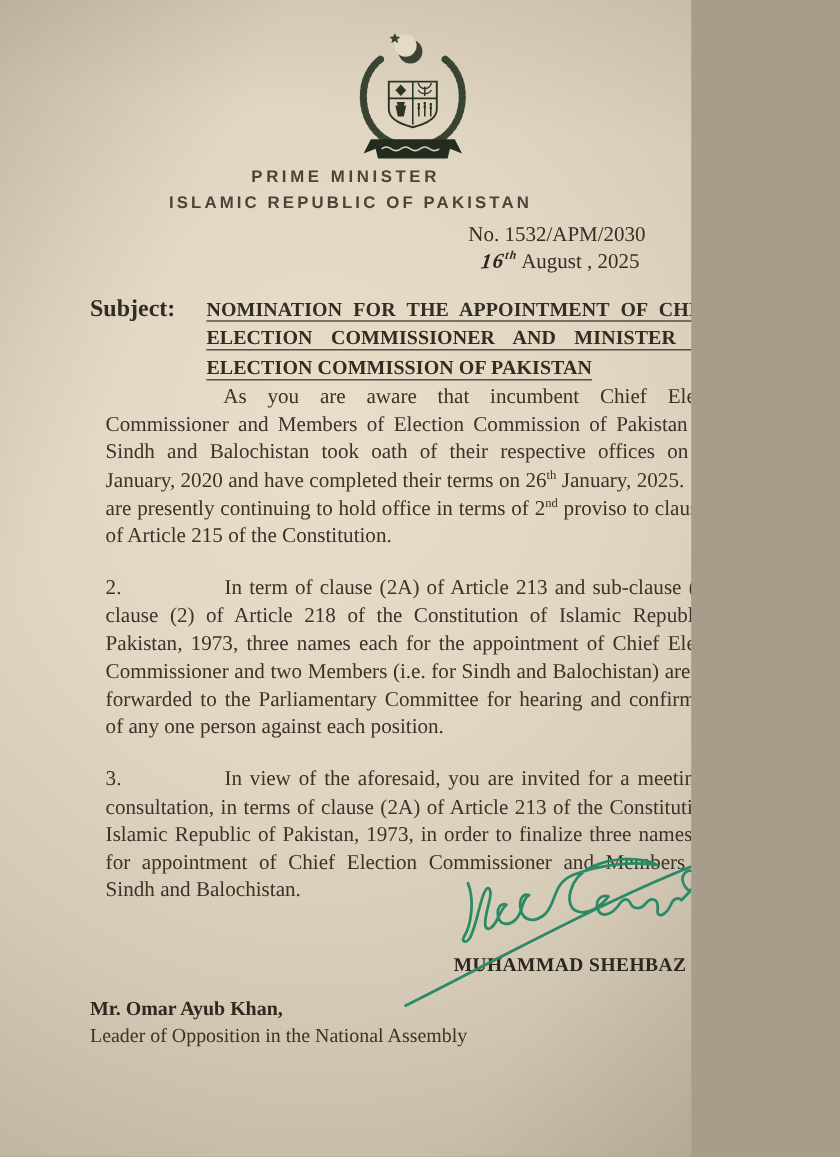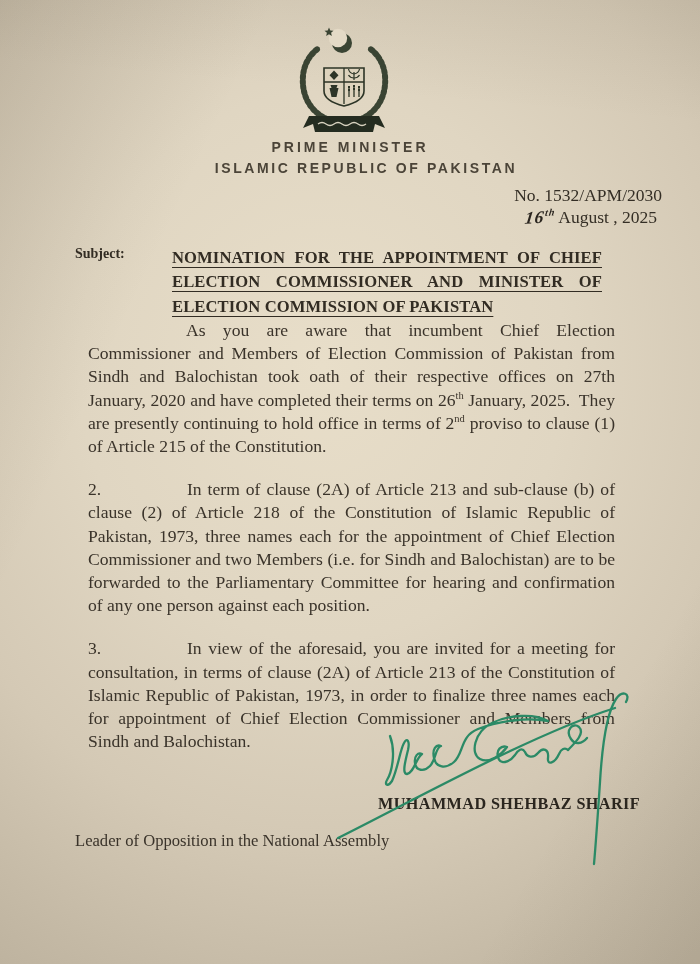--- a/index.html
+++ b/index.html
@@ -1,49 +1,49 @@
 <!DOCTYPE html>
 <html><head>
 <meta charset="utf-8">
 <style>
   html,body{margin:0;padding:0;background:#a89d8a;}
   .page{
-    position:relative;width:700px;height:964px;overflow:hidden;
+    position:relative;width:576px;height:964px;overflow:hidden;
     background:radial-gradient(ellipse 640px 720px at 46% 38%,
       #e8dec9 0%, #e0d6c2 38%, #d4c9b5 66%, #c5baa6 87%, #bcb19d 100%);
     font-family:"Liberation Serif", serif;color:#3b342a;
   }
   .page::before{
     content:"";position:absolute;inset:0;pointer-events:none;
     background:
       linear-gradient(115deg, rgba(86,76,58,.16), rgba(86,76,58,0) 24%),
       linear-gradient(-60deg, rgba(86,76,58,.10), rgba(86,76,58,0) 18%),
       linear-gradient(185deg, rgba(86,76,58,.08), rgba(86,76,58,0) 12%);
   }
   .emblem{position:absolute;left:283px;top:24px;width:122px;height:114px;}
   .lh-office{
     position:absolute;top:139px;left:0;width:100%;text-align:center;
     font-family:"Liberation Sans", sans-serif;font-size:14px;font-weight:600;
     letter-spacing:3px;color:#4b4438;
   }
   .lh-country{
-    position:absolute;top:160px;left:16px;width:100%;text-align:center;
+    position:absolute;top:160px;left:4px;width:100%;text-align:center;
     font-family:"Liberation Sans", sans-serif;font-size:14px;font-weight:600;
     letter-spacing:2.6px;color:#4b4438;
   }
   .ref{position:absolute;top:184px;right:38px;text-align:right;
        font-size:17.5px;color:#342e25;line-height:22px;}
   .ref .date-line{margin-right:5px;}
   .hand{display:inline-block;font-style:italic;font-weight:bold;
         transform:skewX(-10deg) rotate(-3deg);letter-spacing:1px;color:#2a251f;}
   .hand sup{font-size:10px;}
   sup{font-size:10.5px;line-height:0;vertical-align:super;}
 
   .subject-row{position:absolute;top:246px;left:75px;width:527px;display:flex;}
-  .subject-label{flex:none;width:97px;font-weight:bold;font-size:14px;color:#322c23;}
+  .subject-label{flex:none;width:97px;font-weight:bold;font-size:20px;color:#322c23;}
   .subject-heading{
     flex:1;font-weight:bold;font-size:16.6px;line-height:24.3px;color:#322c23;
     text-align:justify;letter-spacing:.1px;
     text-decoration:underline;text-underline-offset:4px;text-decoration-thickness:1.4px;
   }
 
   .body-text{position:absolute;top:319px;left:75px;width:527px;
              font-size:17.6px;line-height:23.2px;text-align:justify;color:#3a332a;margin-left:13px;}
   .body-text p{margin:0 0 20px 0;}
   .p-indent{text-indent:98px;}
@@ -137,16 +137,17 @@
 
       <path d="M260,64 C268,56 277,47 271,41 C265,36 257,44 263,53 C267,59 274,58 279,52"></path>
 
       <path d="M318,16 C323,7 314,4 308,13 C298,28 294,62 292,96 C290,126 288,156 286,178"></path>
     </g>
   </svg>
 
   <div class="sig-name">MUHAMMAD SHEHBAZ SHARIF</div>
 
   <div class="addressee">
+    <div class="addr-name">Mr. Omar Ayub Khan,</div>
     <div>Leader of Opposition in the National Assembly</div>
   </div>
 
 </div>
 
 </body></html>

